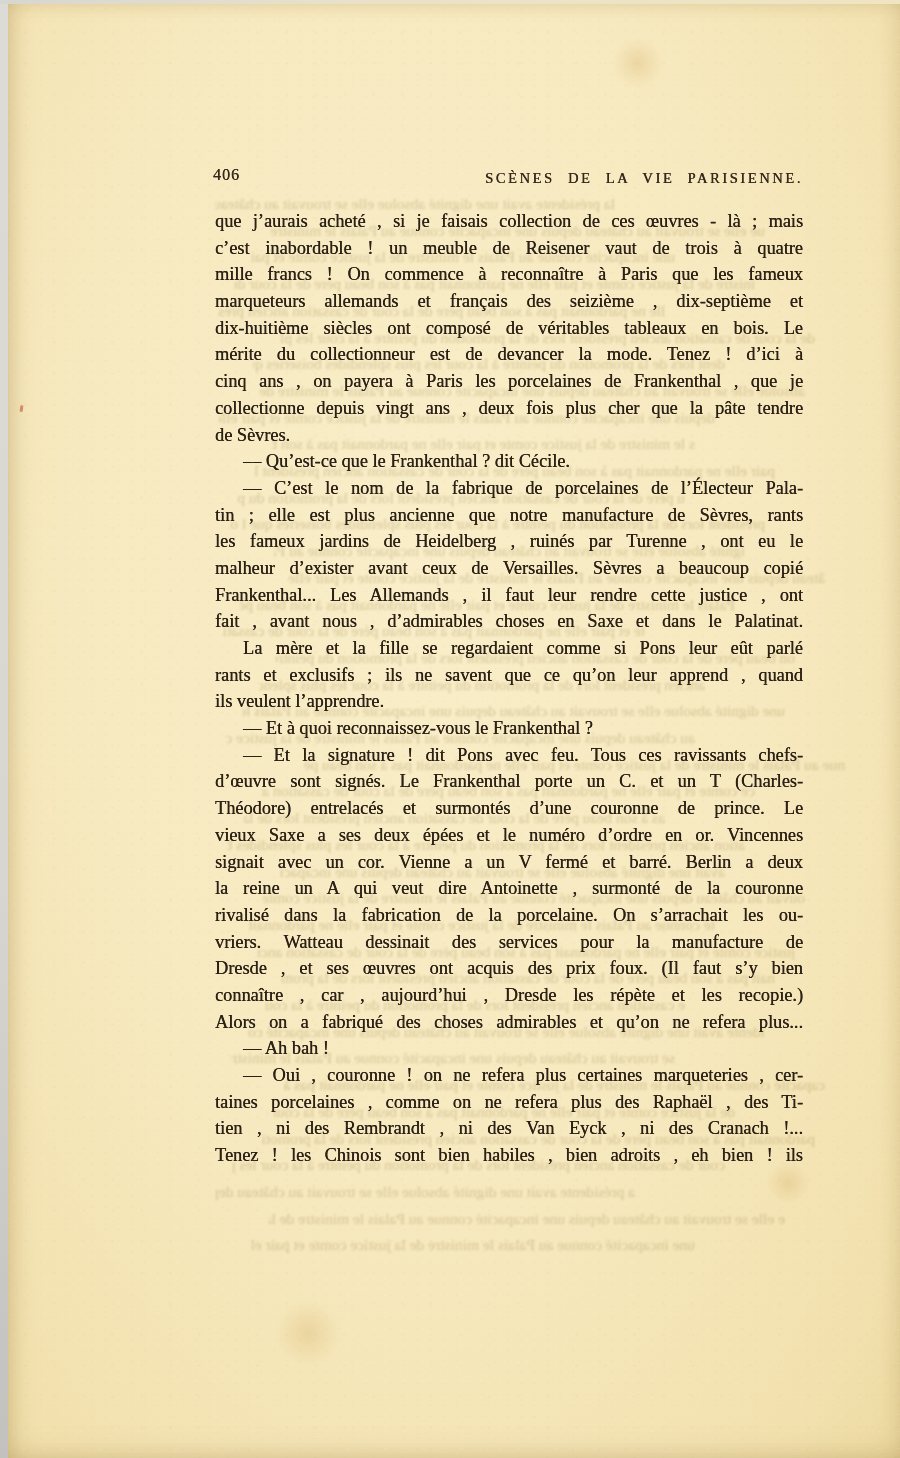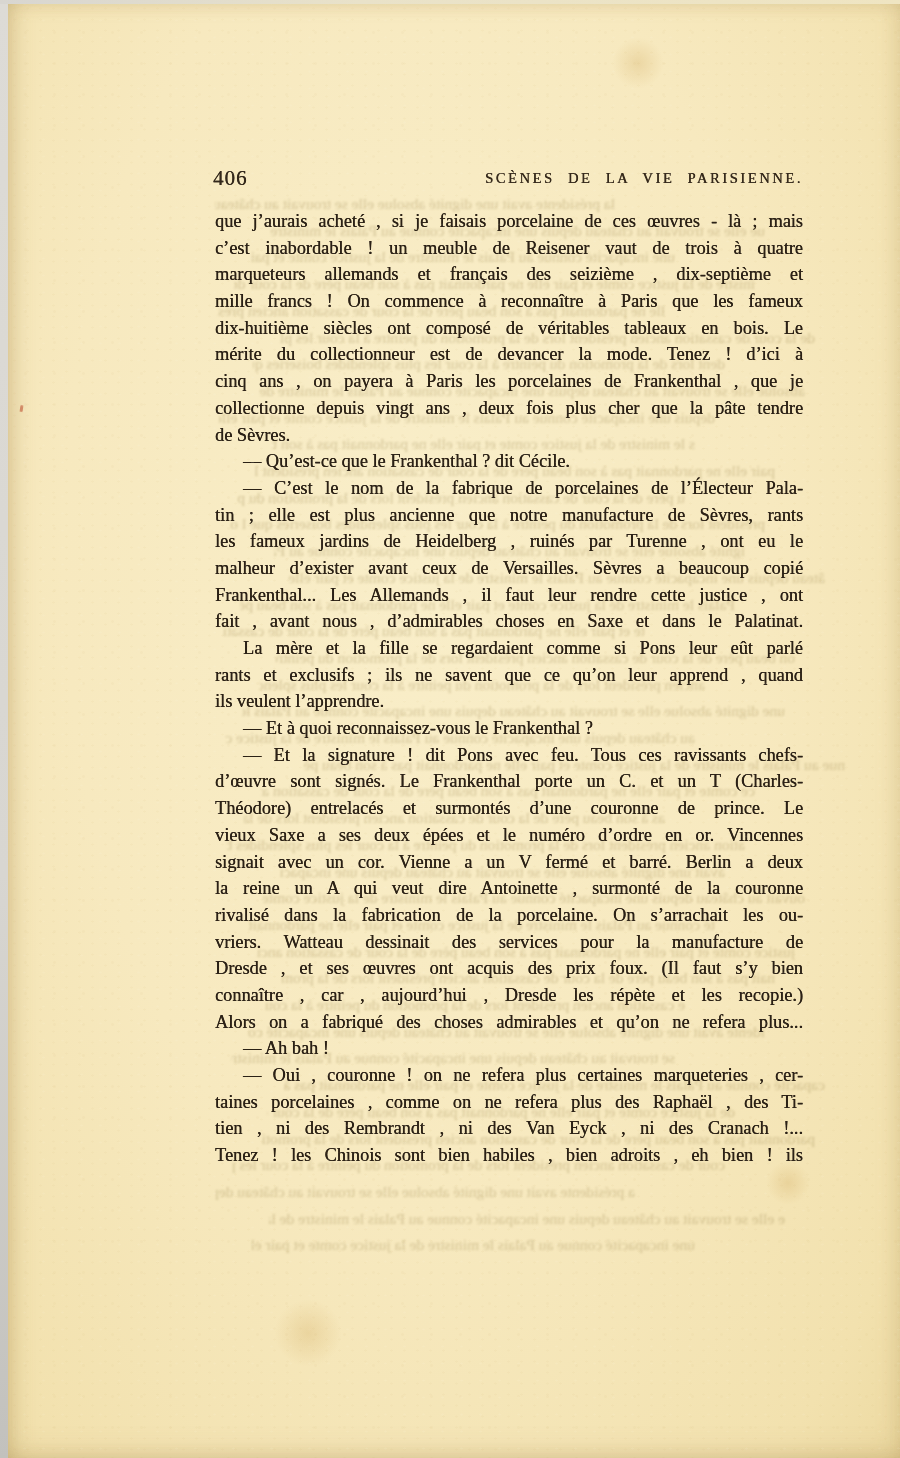--- a/index.html
+++ b/index.html
@@ -35,21 +35,21 @@
     background-size:13px 11px,19px 17px,29px 31px;
     background-position:0 0,7px 9px,3px 14px;
   }
   
   .runhead{
     position:absolute;left:199px;top:163px;width:596px;height:28px;
     color:#2e2317;
   }
   .pagenum{
     position:absolute;left:6px;top:0;
-    font-size:21px;letter-spacing:1px;color:#33281b;
+    font-size:16px;letter-spacing:1px;color:#33281b;
     text-shadow:.3px 0 0 currentColor;
   }
   .runtitle{
     position:absolute;left:0;right:0;top:4px;text-align:right;
     font-size:14.5px;letter-spacing:2.6px;word-spacing:7px;color:#362a1c;
     text-shadow:.3px 0 0 currentColor;
   }
   
   .textblock{
     position:absolute;left:207px;top:205px;width:588px;
@@ -138,24 +138,24 @@
       <div class="gline" style="top: 1015.6px; left: 54px; width: 516px;">e elle se trouvait au château depuis une incapacité connue au Palais le ministre de la jus</div>
       <div class="gline" style="top: 1042.3px; left: 37px; width: 443px;">une incapacité connue au Palais le ministre de la justice comte et pair elle ne pardonnait</div>
     </div>
 
   <div class="runhead">
     <div class="pagenum">406</div>
     <div class="runtitle">SCÈNES DE LA VIE PARISIENNE.</div>
   </div>
 
   <div class="textblock" id="textblock">
-      <div class="tline just">que j’aurais acheté , si je faisais porcelaine de ces œuvres - là ; mais</div>
+      <div class="tline just">que j’aurais acheté , si je faisais collection de ces œuvres - là ; mais</div>
       <div class="tline just">c’est inabordable ! un meuble de Reisener vaut de trois à quatre</div>
+      <div class="tline just">mille francs ! On commence à reconnaître à Paris que les fameux</div>
       <div class="tline just">marqueteurs allemands et français des seizième , dix-septième et</div>
-      <div class="tline just">mille francs ! On commence à reconnaître à Paris que les fameux</div>
       <div class="tline just">dix-huitième siècles ont composé de véritables tableaux en bois. Le</div>
       <div class="tline just">mérite du collectionneur est de devancer la mode. Tenez ! d’ici à</div>
       <div class="tline just">cinq ans , on payera à Paris les porcelaines de Frankenthal , que je</div>
       <div class="tline just">collectionne depuis vingt ans , deux fois plus cher que la pâte tendre</div>
       <div class="tline">de Sèvres.</div>
       <div class="tline ind">— Qu’est-ce que le Frankenthal ? dit Cécile.</div>
       <div class="tline just ind">— C’est le nom de la fabrique de porcelaines de l’Électeur Pala-</div>
       <div class="tline just">tin ; elle est plus ancienne que notre manufacture de Sèvres, rants</div>
       <div class="tline just">les fameux jardins de Heidelberg , ruinés par Turenne , ont eu le</div>
       <div class="tline just">malheur d’exister avant ceux de Versailles. Sèvres a beaucoup copié</div>

